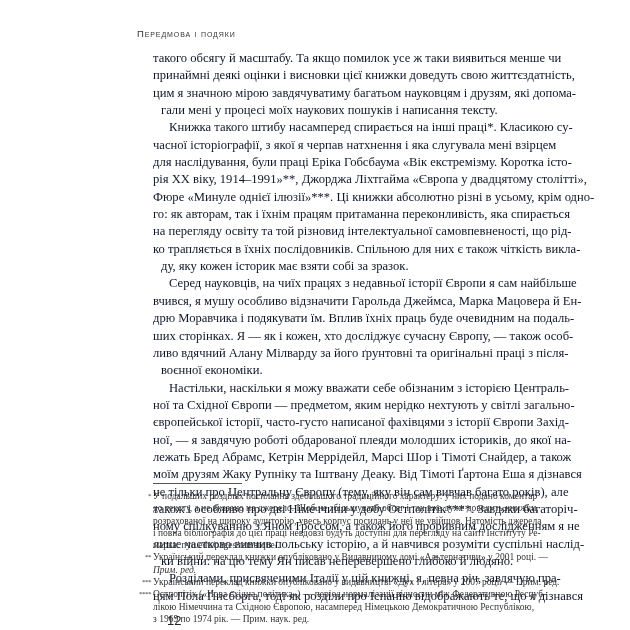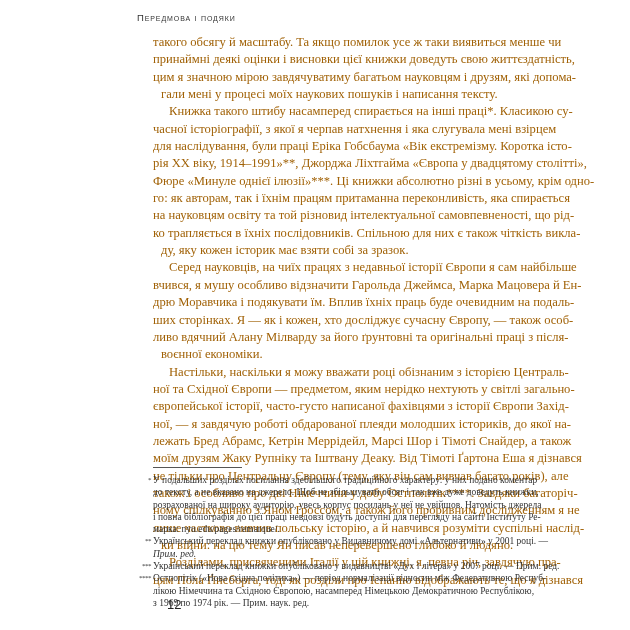--- a/index.html
+++ b/index.html
@@ -1,27 +1,27 @@
 <!DOCTYPE html>
 <html><head>
   <meta charset="utf-8">
   <style>
     html, body { margin: 0; padding: 0; background: #ffffff; }
     body { width: 630px; height: 630px; position: relative; overflow: hidden; }
-    .page { position: absolute; left: 0; top: 0; width: 630px; height: 534px; background: #fff; }
+    .page { position: absolute; left: 0; top: 16px; width: 630px; height: 534px; background: #fff; }
     .running-head {
       position: absolute; left: 137px; top: 12px;
       font-family: "Liberation Sans", sans-serif;
       font-size: 9.5px; letter-spacing: 0.9px; color: #333;
       font-variant: small-caps;
     }
     .body-text {
       position: absolute; left: 153px; top: 34px; width: 333px;
       font-family: "Liberation Serif", serif;
-      font-size: 12.6px; line-height: 17.35px; color: #a16207;
+      font-size: 12.6px; line-height: 17.35px; color: #0f172a;
       text-align: justify; hyphens: manual;
     }
     .body-text p { margin: 0; text-indent: 0; }
     .body-text .line { display: block; text-align: justify; text-align-last: justify; white-space: nowrap; overflow: visible; }
     .body-text .line.last { text-align-last: left; margin-left: 8px; }
     .body-text .line.indent { padding-left: 16px; }
     .rule {
       position: absolute; left: 153px; top: 467px; width: 89px; height: 0;
       border-top: 1px solid #555;
     }
@@ -59,36 +59,36 @@
       <span class="line last">гали мені у процесі моїх наукових пошуків і написання тексту.</span>
     </p>
 
     <p>
       <span class="line indent">Книжка такого штибу насамперед спирається на інші праці*. Класикою су-</span>
       <span class="line">часної історіографії, з якої я черпав натхнення і яка слугувала мені взірцем</span>
       <span class="line">для наслідування, були праці Еріка Гобсбаума «Вік екстремізму. Коротка істо-</span>
       <span class="line">рія XX віку, 1914–1991»**, Джорджа Ліхтгайма «Європа у двадцятому столітті»,</span>
       <span class="line">Фюре «Минуле однієї ілюзії»***. Ці книжки абсолютно різні в усьому, крім одно-</span>
       <span class="line">го: як авторам, так і їхнім працям притаманна переконливість, яка спирається</span>
-      <span class="line">на науковцям освіту та той різновид інтелектуальної самовпевненості, що рід-</span>
+      <span class="line">на перегляду освіту та той різновид інтелектуальної самовпевненості, що рід-</span>
       <span class="line">ко трапляється в їхніх послідовників. Спільною для них є також чіткість викла-</span>
       <span class="line last">ду, яку кожен історик має взяти собі за зразок.</span>
     </p>
 
     <p>
       <span class="line indent">Серед науковців, на чиїх працях з недавньої історії Європи я сам найбільше</span>
       <span class="line">вчився, я мушу особливо відзначити Гарольда Джеймса, Марка Мацовера й Ен-</span>
       <span class="line">дрю Моравчика і подякувати їм. Вплив їхніх праць буде очевидним на подаль-</span>
       <span class="line">ших сторінках. Я — як і кожен, хто досліджує сучасну Європу, — також особ-</span>
       <span class="line">ливо вдячний Алану Мілварду за його ґрунтовні та оригінальні праці з після-</span>
       <span class="line last">воєнної економіки.</span>
     </p>
 
     <p>
-      <span class="line indent">Настільки, наскільки я можу вважати році обізнаним з історією Централь-</span>
+      <span class="line indent">Настільки, наскільки я можу вважати себе обізнаним з історією Централь-</span>
       <span class="line">ної та Східної Європи — предметом, яким нерідко нехтують у світлі загально-</span>
       <span class="line">європейської історії, часто-густо написаної фахівцями з історії Європи Захід-</span>
       <span class="line">ної, — я завдячую роботі обдарованої плеяди молодших істориків, до якої на-</span>
       <span class="line">лежать Бред Абрамс, Кетрін Меррідейл, Марсі Шор і Тімоті Снайдер, а також</span>
       <span class="line">моїм друзям Жаку Рупніку та Іштвану Деаку. Від Тімоті Ґартона Еша я дізнався</span>
       <span class="line">не тільки про Центральну Європу (тему, яку він сам вивчав багато років), але</span>
       <span class="line">також і особливо про дві Німеччини у добу Остполітік****. Завдяки багаторіч-</span>
       <span class="line">ному спілкуванню з Яном Ґроссом, а також його проривним дослідженням я не</span>
       <span class="line">лише частково вивчив польську історію, а й навчився розуміти суспільні наслід-</span>
       <span class="line last">ки війни: на цю тему Ян писав неперевершено глибоко й людяно.</span>

